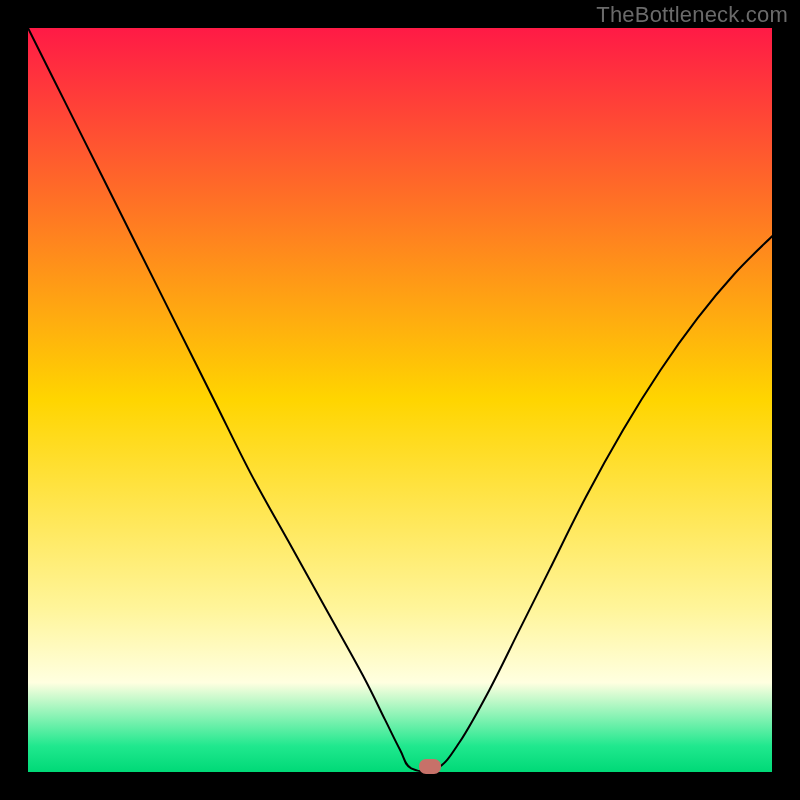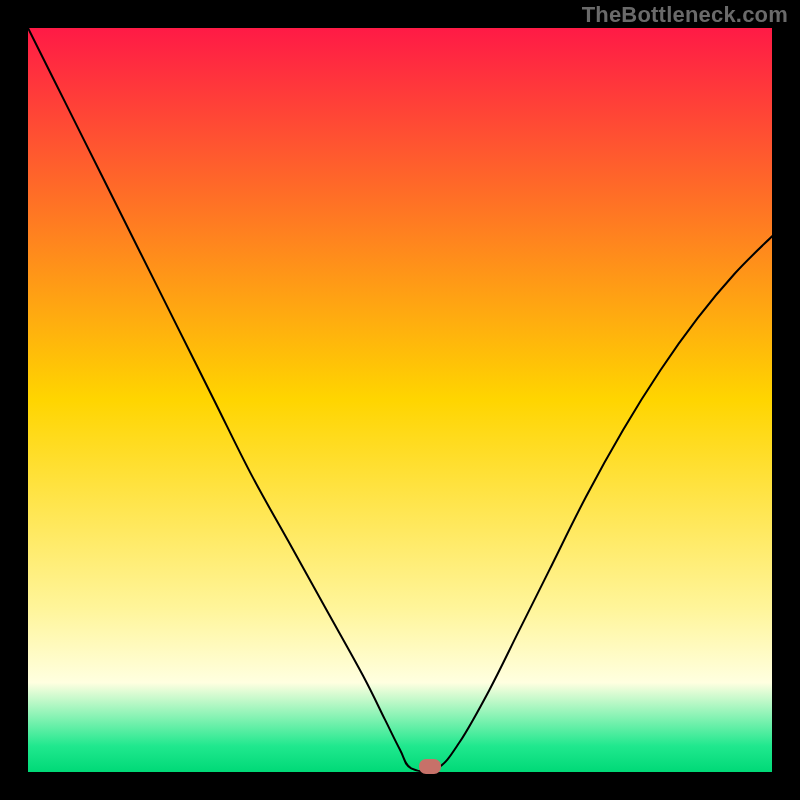--- a/index.html
+++ b/index.html
@@ -16,21 +16,21 @@
     width: 800px;
     height: 800px;
     background: #000;
   }
   .watermark {
     position: absolute;
     top: 2px;
     right: 12px;
     color: #6a6a6a;
     font-size: 22px;
-    font-weight: 700;
+    font-weight: 400;
     letter-spacing: 0.2px;
     z-index: 10;
   }
   .plot {
     position: absolute;
     left: 28px;
     top: 28px;
     width: 744px;
     height: 744px;
   }

